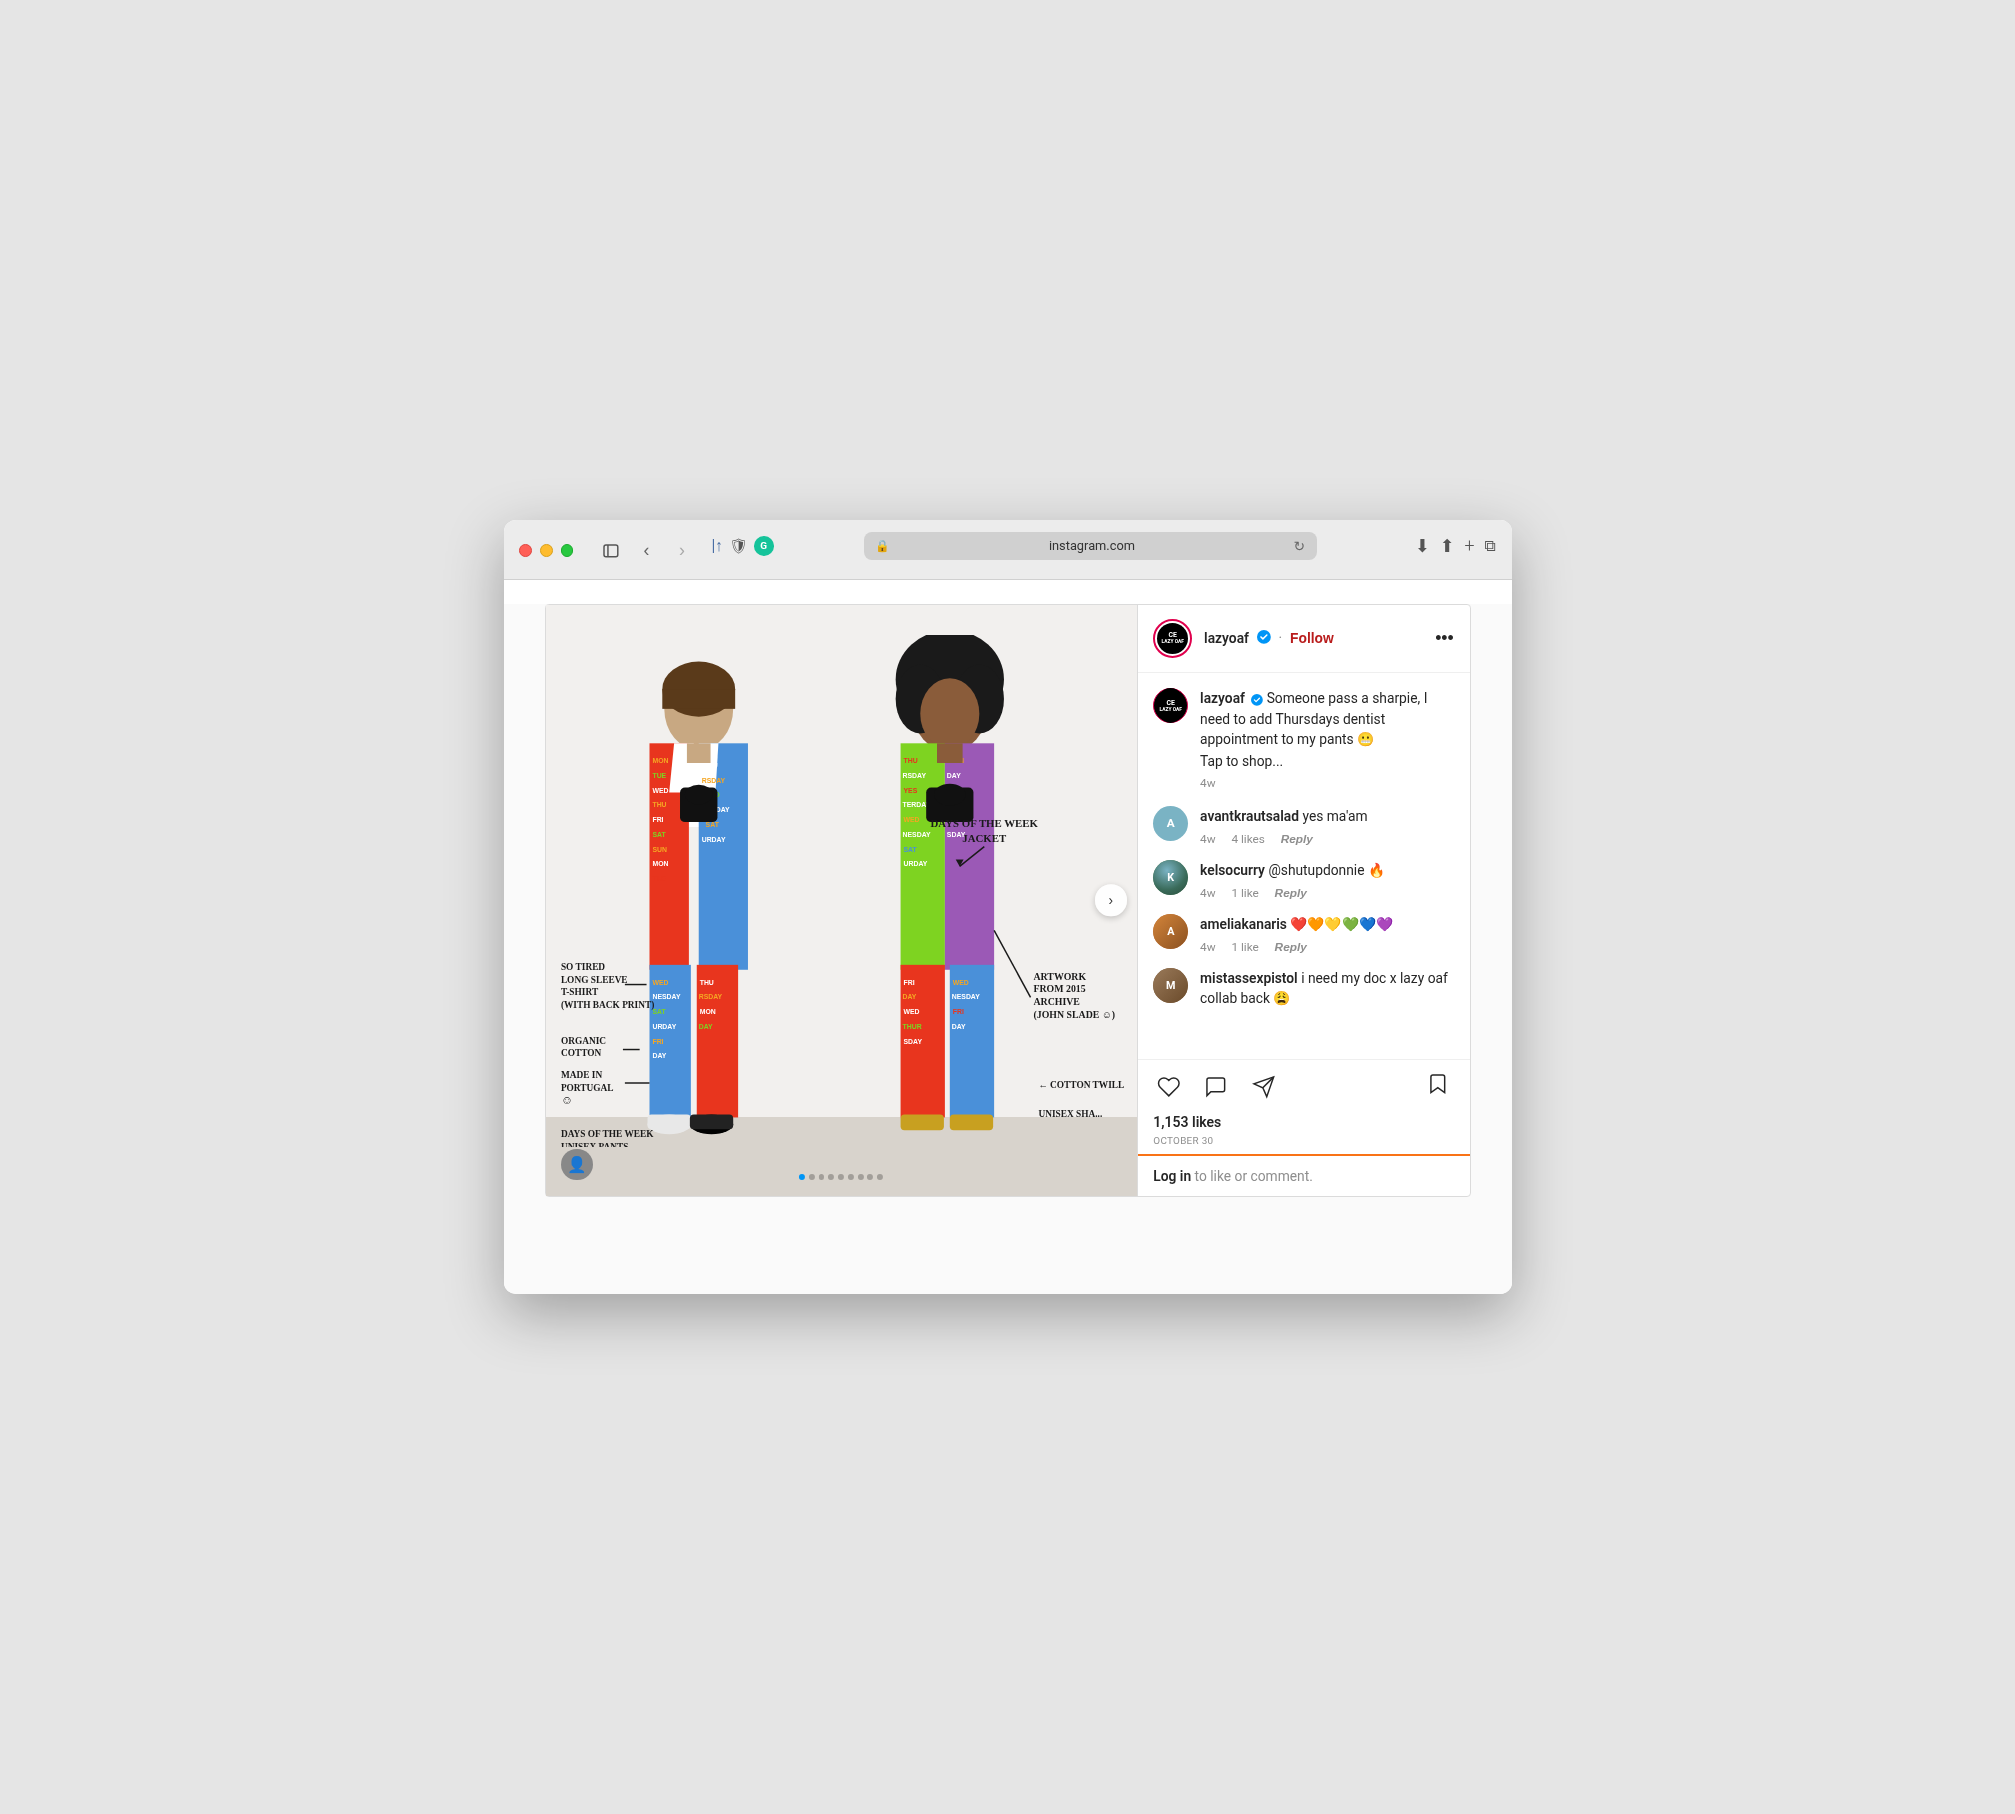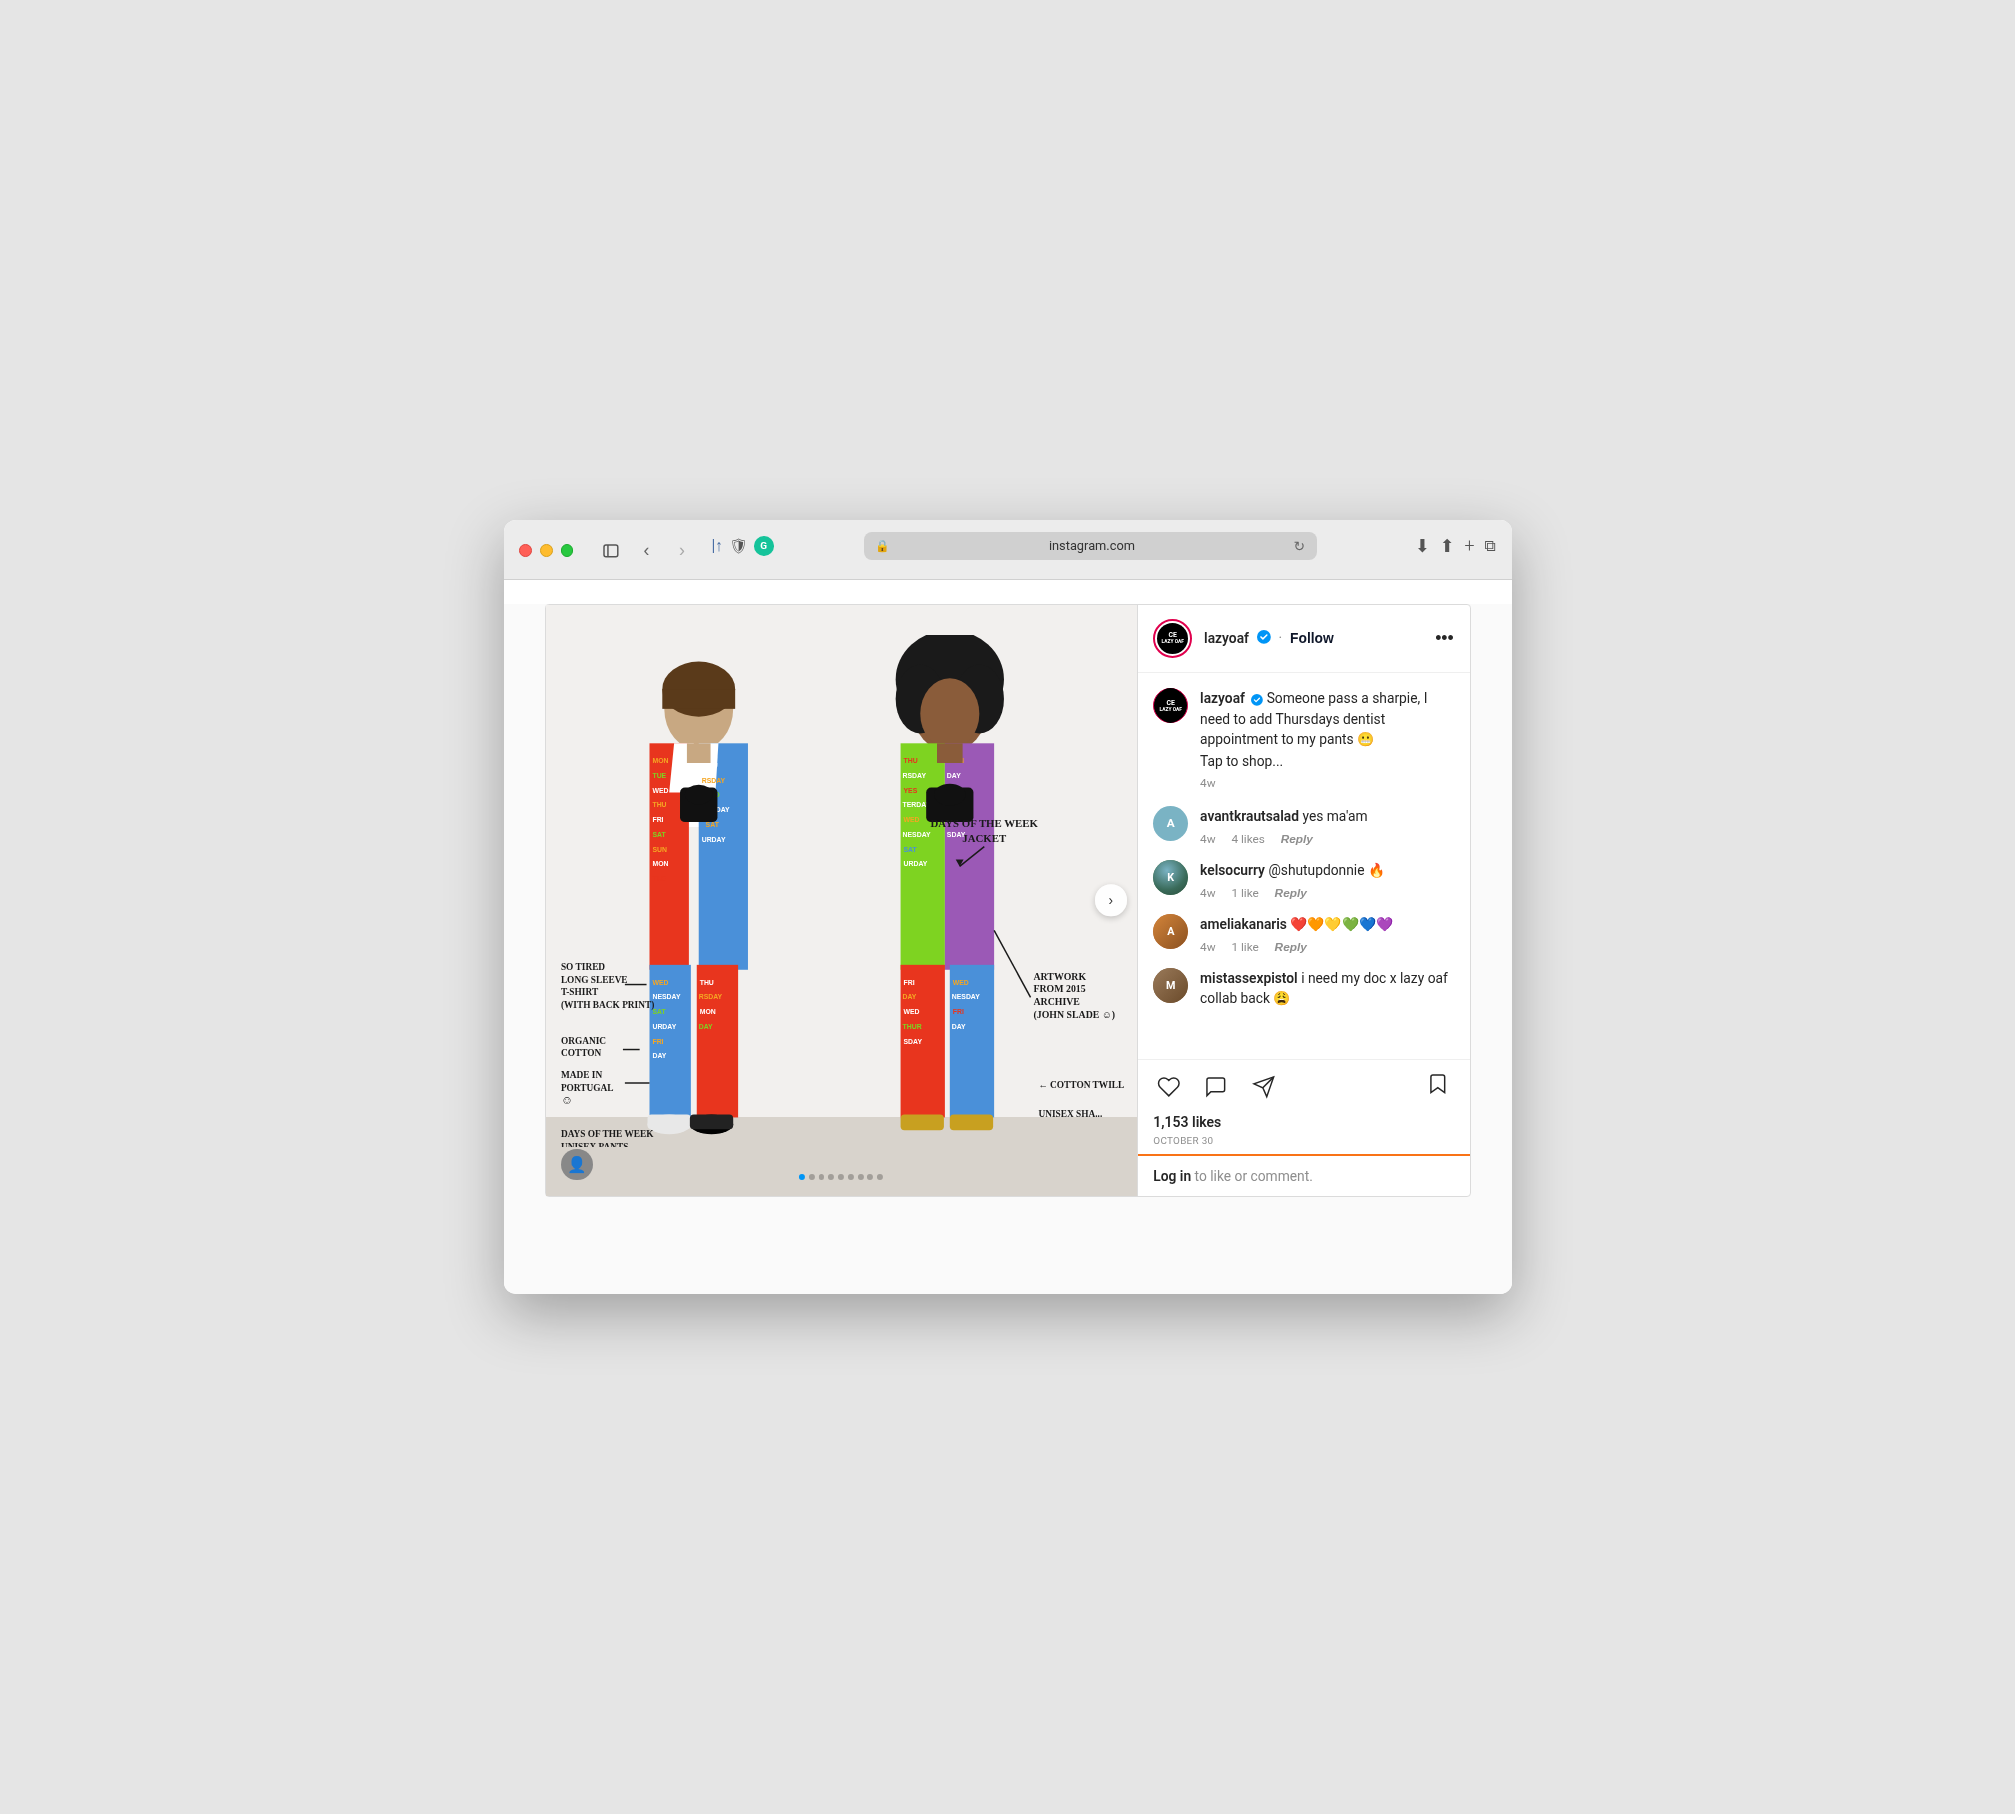--- a/index.html
+++ b/index.html
@@ -280,21 +280,21 @@
       color: #0095f6;
       font-size: 11.8px;
     }
 
     .dot-separator {
       color: #8e8e8e;
       font-size: 13.8px;
     }
 
     .follow-btn {
-      color: #0f172a;
+      color: #b91c1c;
       font-weight: 600;
       font-size: 13.8px;
       background: none;
       border: none;
       cursor: pointer;
     }
 
     .more-btn {
       color: #262626;
       background: none;

